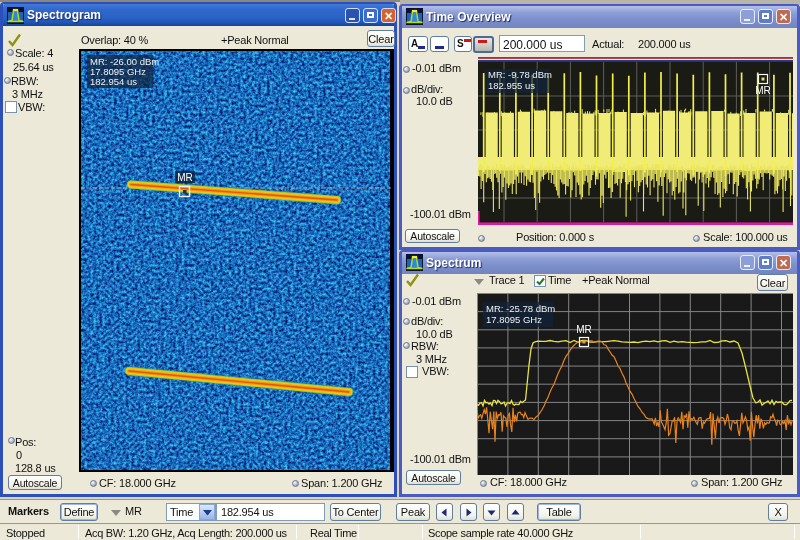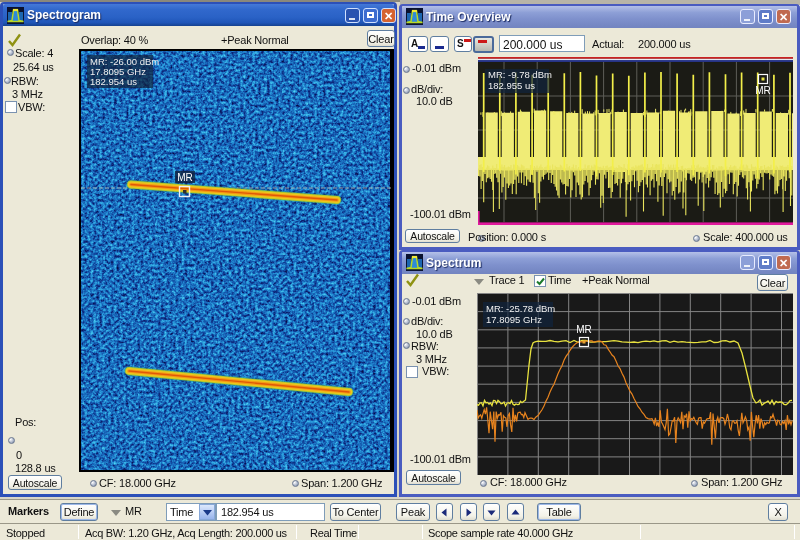--- a/index.html
+++ b/index.html
@@ -31,21 +31,21 @@
     <div style="position:absolute;left:364px;top:26px;width:28px;height:17px;border:1px solid #5f7ea0;border-radius:3px;background:linear-gradient(180deg,#fff,#f3f2e8 75%,#dfddd0);color:#111;font:11px 'Liberation Sans',sans-serif;letter-spacing:-0.2px;text-align:center;line-height:16px">Clear</div>
     <div style="position:absolute;left:4px;top:45px;width:7px;height:7px;border-radius:50%;background:radial-gradient(circle at 30% 30%,#ffffff,#aab4c8 60%,#707e98);border:1px solid #6a7890"></div>
     <div style="position:absolute;left:12px;top:43px;color:#111;white-space:nowrap;font:11px 'Liberation Sans',sans-serif;letter-spacing:-0.2px">Scale: 4</div>
     <div style="position:absolute;left:10px;top:57px;color:#111;white-space:nowrap;font:11px 'Liberation Sans',sans-serif;letter-spacing:-0.2px">25.64 us</div>
     <div style="position:absolute;left:1px;top:73px;width:7px;height:7px;border-radius:50%;background:radial-gradient(circle at 30% 30%,#ffffff,#aab4c8 60%,#707e98);border:1px solid #6a7890"></div>
     <div style="position:absolute;left:8px;top:71px;color:#111;white-space:nowrap;font:11px 'Liberation Sans',sans-serif;letter-spacing:-0.2px">RBW:</div>
     <div style="position:absolute;left:9px;top:84px;color:#111;white-space:nowrap;font:11px 'Liberation Sans',sans-serif;letter-spacing:-0.2px">3 MHz</div>
     <div style="position:absolute;left:2px;top:97px;width:12px;height:12px;background:#fff;border:1px solid #7a92b0;line-height:0"></div>
     <div style="position:absolute;left:15px;top:97px;color:#111;white-space:nowrap;font:11px 'Liberation Sans',sans-serif;letter-spacing:-0.2px">VBW:</div>
     <div style="position:absolute;left:5px;top:433px;width:7px;height:7px;border-radius:50%;background:radial-gradient(circle at 30% 30%,#ffffff,#aab4c8 60%,#707e98);border:1px solid #6a7890"></div>
-    <div style="position:absolute;left:12px;top:412px;color:#111;white-space:nowrap;font:11px 'Liberation Sans',sans-serif;letter-spacing:-0.2px">Pos:</div>
+    <div style="position:absolute;left:12px;top:432px;color:#111;white-space:nowrap;font:11px 'Liberation Sans',sans-serif;letter-spacing:-0.2px">Pos:</div>
     <div style="position:absolute;left:13px;top:445px;color:#111;white-space:nowrap;font:11px 'Liberation Sans',sans-serif;letter-spacing:-0.2px">0</div>
     <div style="position:absolute;left:12px;top:458px;color:#111;white-space:nowrap;font:11px 'Liberation Sans',sans-serif;letter-spacing:-0.2px">128.8 us</div>
     <div style="position:absolute;left:5px;top:471px;width:54px;height:15px;border:1px solid #5f7ea0;border-radius:3px;background:linear-gradient(180deg,#fff,#f3f2e8 75%,#dfddd0);color:#111;font:10.5px 'Liberation Sans',sans-serif;letter-spacing:-0.2px;text-align:center;line-height:14px">Autoscale</div>
     <div style="position:absolute;left:87px;top:476px;width:7px;height:7px;border-radius:50%;background:radial-gradient(circle at 30% 30%,#ffffff,#aab4c8 60%,#707e98);border:1px solid #6a7890"></div>
     <div style="position:absolute;left:96px;top:473px;color:#111;white-space:nowrap;font:11px 'Liberation Sans',sans-serif;letter-spacing:-0.2px">CF: 18.000 GHz</div>
     <div style="position:absolute;left:289px;top:476px;width:7px;height:7px;border-radius:50%;background:radial-gradient(circle at 30% 30%,#ffffff,#aab4c8 60%,#707e98);border:1px solid #6a7890"></div>
     <div style="position:absolute;left:298px;top:473px;color:#111;white-space:nowrap;font:11px 'Liberation Sans',sans-serif;letter-spacing:-0.2px">Span: 1.200 GHz</div>
   </div>
 <svg width="315" height="423" style="position:absolute;left:79px;top:49px">
     <defs>
@@ -118,23 +118,23 @@
 <div style="position:absolute;left:592px;top:38px;color:#111;white-space:nowrap;font:11px 'Liberation Sans',sans-serif;letter-spacing:-0.2px">Actual:</div>
 <div style="position:absolute;left:638px;top:38px;color:#111;white-space:nowrap;font:11px 'Liberation Sans',sans-serif;letter-spacing:-0.2px">200.000 us</div>
 <div style="position:absolute;left:403px;top:66px;width:7px;height:7px;border-radius:50%;background:radial-gradient(circle at 30% 30%,#ffffff,#aab4c8 60%,#707e98);border:1px solid #6a7890"></div>
 <div style="position:absolute;left:412px;top:62px;color:#111;white-space:nowrap;font:11px 'Liberation Sans',sans-serif;letter-spacing:-0.2px">-0.01 dBm</div>
 <div style="position:absolute;left:403px;top:87px;width:7px;height:7px;border-radius:50%;background:radial-gradient(circle at 30% 30%,#ffffff,#aab4c8 60%,#707e98);border:1px solid #6a7890"></div>
 <div style="position:absolute;left:411px;top:83px;color:#111;white-space:nowrap;font:11px 'Liberation Sans',sans-serif;letter-spacing:-0.2px">dB/div:</div>
 <div style="position:absolute;left:416px;top:95px;color:#111;white-space:nowrap;font:11px 'Liberation Sans',sans-serif;letter-spacing:-0.2px">10.0 dB</div>
 <div style="position:absolute;left:410px;top:208px;color:#111;white-space:nowrap;font:11px 'Liberation Sans',sans-serif;letter-spacing:-0.2px">-100.01 dBm</div>
 <div style="position:absolute;left:405px;top:229px;width:55px;height:14px;border:1px solid #5f7ea0;border-radius:3px;background:linear-gradient(180deg,#fff,#f3f2e8 75%,#dfddd0);color:#111;font:10.5px 'Liberation Sans',sans-serif;letter-spacing:-0.2px;text-align:center;line-height:13px">Autoscale</div>
 <div style="position:absolute;left:478px;top:235px;width:7px;height:7px;border-radius:50%;background:radial-gradient(circle at 30% 30%,#ffffff,#aab4c8 60%,#707e98);border:1px solid #6a7890"></div>
-<div style="position:absolute;left:468px;top:231px;color:#111;white-space:nowrap;font:11px 'Liberation Sans',sans-serif;letter-spacing:-0.2px">Position: 0.000 s</div>
+<div style="position:absolute;left:516px;top:231px;color:#111;white-space:nowrap;font:11px 'Liberation Sans',sans-serif;letter-spacing:-0.2px">Position: 0.000 s</div>
 <div style="position:absolute;left:693px;top:235px;width:7px;height:7px;border-radius:50%;background:radial-gradient(circle at 30% 30%,#ffffff,#aab4c8 60%,#707e98);border:1px solid #6a7890"></div>
-<div style="position:absolute;left:703px;top:231px;color:#111;white-space:nowrap;font:11px 'Liberation Sans',sans-serif;letter-spacing:-0.2px">Scale: 400.000 us</div>
+<div style="position:absolute;left:703px;top:231px;color:#111;white-space:nowrap;font:11px 'Liberation Sans',sans-serif;letter-spacing:-0.2px">Scale: 100.000 us</div>
 <svg width="315" height="168" style="position:absolute;left:478px;top:57px">
     <rect width="315" height="168" fill="#1b1b15"></rect>
     <path d="M26.0 5V165 M59.2 5V165 M92.4 5V165 M125.6 5V165 M158.8 5V165 M192.0 5V165 M225.2 5V165 M258.4 5V165 M291.6 5V165 M0 39H315 M0 73H315 M0 107H315 M0 141H315" stroke="#5e5e58" stroke-width="1" fill="none"></path>
     <path d="M7.6 55.4h12.2V110.1h-12.2Z M23.7 55.7h12.2V113.4h-12.2Z M39.8 54.8h12.2V110.1h-12.2Z M56.0 53.6h12.2V111.0h-12.2Z M72.1 54.2h12.2V112.9h-12.2Z M88.2 55.9h12.2V113.5h-12.2Z M104.3 56.4h12.2V111.7h-12.2Z M120.4 56.0h12.2V113.0h-12.2Z M136.6 55.1h12.2V114.9h-12.2Z M152.7 56.0h12.2V113.1h-12.2Z M168.8 55.6h12.2V110.2h-12.2Z M184.9 53.7h12.2V111.2h-12.2Z M201.0 55.4h12.2V111.8h-12.2Z M217.2 54.3h12.2V114.7h-12.2Z M233.3 54.0h12.2V113.6h-12.2Z M249.4 56.5h12.2V113.2h-12.2Z M265.5 56.0h12.2V113.9h-12.2Z M281.6 54.4h12.2V111.3h-12.2Z M297.8 56.1h12.2V111.6h-12.2Z M313.9 56.2h12.2V112.3h-12.2Z" fill="#f0ec76"></path>
     <rect x="0" y="100" width="315" height="13" fill="#f0ec76"></rect>
     <path d="M107.3 54.6v3.9 M266.9 55.3v4.6 M120.2 52.9v4.2 M238.2 55.4v2.1 M23.3 54.3v4.8 M312.2 54.9v3.3 M32.6 54.4v4.6 M140.0 54.6v4.7 M16.3 55.1v2.9 M118.6 52.2v3.6 M178.0 55.1v2.5 M26.6 55.4v3.9 M76.9 55.6v2.4 M145.4 52.6v2.8 M4.9 55.1v4.7 M212.7 52.2v3.3 M109.5 54.1v3.9 M134.0 52.6v4.5 M64.0 53.2v3.4 M75.8 54.1v3.7 M310.7 52.8v4.9 M206.7 52.7v3.7 M215.3 54.9v2.1 M190.6 53.7v4.7 M91.0 55.1v3.8 M111.6 54.4v3.9 M212.8 54.7v4.0 M262.7 54.3v4.7 M203.0 52.9v3.3 M182.2 54.8v2.3 M93.8 54.9v2.5 M43.1 53.9v4.9 M167.1 55.6v4.5 M81.9 55.2v3.4 M252.8 54.9v3.0 M37.8 55.8v2.4 M302.6 55.4v4.2 M306.8 55.9v4.4 M115.8 55.1v2.0 M168.9 53.5v4.0 M211.1 54.1v4.5 M294.4 52.0v2.7 M9.8 55.5v3.7 M286.6 52.5v2.2 M258.2 55.6v2.9 M129.0 52.1v4.8 M96.7 53.7v2.3 M277.9 52.1v3.4 M210.5 54.8v4.8 M132.3 54.8v2.5 M131.0 51.9v3.5 M128.9 55.8v2.1 M117.2 53.5v4.9 M268.0 51.9v4.1 M171.3 55.9v3.1 M125.8 52.4v2.4 M265.7 53.5v4.0 M201.6 54.2v2.1 M246.7 52.6v2.4 M177.6 51.8v4.3 M66.4 52.5v4.6 M104.2 52.2v4.7 M2.9 55.4v2.4 M42.4 52.6v2.5 M207.6 51.6v2.0 M247.7 52.6v3.0 M56.2 51.7v4.2 M165.6 54.9v3.4 M244.0 53.8v2.3 M158.7 55.8v2.1" stroke="#eeea6a" stroke-width="1" fill="none"></path>
     <path d="M0.5 111.5v7.5 M1.8 108.1v11.4 M3.1 107.2v24.7 M4.4 110.1v13.8 M5.7 112.0v33.3 M7.0 111.9v5.1 M8.3 110.4v14.9 M9.6 108.3v13.0 M10.9 109.3v11.2 M12.2 111.4v10.6 M13.5 111.6v13.1 M14.8 108.5v24.6 M16.1 110.8v6.1 M17.4 110.9v5.5 M18.7 107.1v13.7 M20.0 111.4v13.9 M21.3 111.7v40.3 M22.6 109.4v7.3 M23.9 107.6v27.8 M25.2 109.7v20.4 M26.5 108.1v12.3 M27.8 110.6v32.2 M29.1 110.2v16.4 M30.4 109.6v21.4 M31.7 109.9v18.7 M33.0 108.1v18.4 M34.3 111.5v25.5 M35.6 107.4v19.5 M36.9 107.7v15.0 M38.2 109.9v27.3 M39.5 108.0v11.5 M40.8 109.2v16.7 M42.1 110.4v5.0 M43.4 107.5v18.7 M44.7 108.2v7.3 M46.0 109.2v18.7 M47.3 111.6v7.6 M48.6 111.3v17.4 M49.9 111.2v11.2 M51.2 111.6v13.1 M52.5 108.1v17.2 M53.8 107.3v9.6 M55.1 110.9v14.9 M56.4 109.1v32.0 M57.7 110.6v42.5 M59.0 108.5v6.2 M60.3 110.7v25.6 M61.6 109.5v36.2 M62.9 107.4v17.2 M64.2 110.0v9.8 M65.5 111.5v11.0 M66.8 110.0v8.1 M68.1 109.6v7.1 M69.4 108.0v7.6 M70.7 110.4v12.6 M72.0 108.6v7.5 M73.3 112.0v14.0 M74.6 107.4v10.5 M75.9 111.4v15.6 M77.2 108.8v20.9 M78.5 110.1v23.3 M79.8 110.3v28.3 M81.1 110.3v30.6 M82.4 107.7v14.8 M83.7 108.4v17.2 M85.0 110.6v16.8 M86.3 109.4v17.7 M87.6 111.2v26.2 M88.9 107.0v21.9 M90.2 110.2v19.2 M91.5 109.1v12.9 M92.8 111.4v29.1 M94.1 109.9v23.3 M95.4 107.6v7.6 M96.7 111.3v7.1 M98.0 108.1v32.0 M99.3 111.4v14.0 M100.6 110.1v18.2 M101.9 111.9v25.7 M103.2 111.4v31.1 M104.5 111.7v28.5 M105.8 111.3v16.3 M107.1 107.5v16.6 M108.4 111.3v7.4 M109.7 108.5v16.9 M111.0 108.1v30.3 M112.3 111.3v19.8 M113.6 108.4v14.9 M114.9 109.7v8.3 M116.2 107.6v6.9 M117.5 108.3v19.5 M118.8 109.2v13.0 M120.1 109.6v13.0 M121.4 109.9v6.3 M122.7 109.7v41.0 M124.0 110.7v28.1 M125.3 108.7v37.3 M126.6 111.2v6.5 M127.9 109.0v12.6 M129.2 108.5v6.5 M130.5 110.4v20.6 M131.8 110.1v20.7 M133.1 109.1v32.0 M134.4 110.3v24.8 M135.7 109.4v5.5 M137.0 111.0v16.1 M138.3 110.2v15.8 M139.6 111.1v17.3 M140.9 108.0v14.1 M142.2 109.4v31.4 M143.5 110.1v16.1 M144.8 110.5v11.2 M146.1 107.0v7.3 M147.4 110.9v14.2 M148.7 111.8v21.4 M150.0 107.3v19.9 M151.3 111.0v14.1 M152.6 111.9v31.5 M153.9 110.1v14.2 M155.2 109.5v8.4 M156.5 110.7v19.5 M157.8 108.3v5.9 M159.1 109.6v14.2 M160.4 108.4v26.8 M161.7 108.6v20.5 M163.0 107.7v17.5 M164.3 107.3v15.6 M165.6 109.7v27.8 M166.9 111.5v8.7 M168.2 110.5v17.1 M169.5 107.0v23.5 M170.8 110.8v8.0 M172.1 110.7v27.5 M173.4 110.0v13.7 M174.7 107.1v15.2 M176.0 110.4v20.2 M177.3 107.6v9.5 M178.6 107.1v17.1 M179.9 107.7v37.0 M181.2 107.3v21.2 M182.5 110.8v9.5 M183.8 110.8v18.3 M185.1 107.1v17.4 M186.4 112.0v8.0 M187.7 110.3v6.3 M189.0 111.7v24.6 M190.3 107.6v14.6 M191.6 109.8v15.7 M192.9 107.8v16.8 M194.2 110.7v27.7 M195.5 107.5v26.5 M196.8 110.4v32.4 M198.1 107.4v22.7 M199.4 110.1v11.6 M200.7 110.0v26.4 M202.0 111.9v23.3 M203.3 108.9v15.7 M204.6 108.7v5.9 M205.9 111.8v23.8 M207.2 111.1v9.6 M208.5 111.8v11.4 M209.8 111.0v5.3 M211.1 110.7v6.0 M212.4 111.3v11.5 M213.7 108.2v15.9 M215.0 110.1v10.7 M216.3 107.9v12.4 M217.6 111.0v15.5 M218.9 108.4v6.0 M220.2 107.4v41.3 M221.5 110.5v12.1 M222.8 109.5v6.2 M224.1 110.5v15.1 M225.4 109.9v10.2 M226.7 110.7v6.9 M228.0 110.5v15.9 M229.3 108.0v13.1 M230.6 109.7v20.8 M231.9 109.4v14.4 M233.2 111.9v8.3 M234.5 108.0v6.7 M235.8 107.9v12.9 M237.1 111.9v25.1 M238.4 110.5v15.0 M239.7 111.4v26.7 M241.0 109.3v26.9 M242.3 109.4v41.2 M243.6 109.0v16.1 M244.9 109.8v30.1 M246.2 112.0v19.7 M247.5 111.0v25.3 M248.8 109.6v24.4 M250.1 112.0v5.3 M251.4 110.1v17.0 M252.7 108.0v7.4 M254.0 110.3v5.4 M255.3 109.3v28.0 M256.6 108.5v18.6 M257.9 109.3v15.6 M259.2 111.6v28.0 M260.5 111.7v17.0 M261.8 109.7v8.3 M263.1 107.4v7.8 M264.4 108.5v11.7 M265.7 107.6v13.9 M267.0 110.5v7.7 M268.3 107.4v23.9 M269.6 108.6v34.0 M270.9 111.2v14.0 M272.2 111.8v17.9 M273.5 107.2v27.4 M274.8 109.4v14.0 M276.1 109.9v7.6 M277.4 109.5v12.3 M278.7 110.4v21.0 M280.0 108.6v18.5 M281.3 111.1v11.4 M282.6 109.3v7.0 M283.9 109.0v10.9 M285.2 111.9v21.3 M286.5 107.9v7.8 M287.8 110.8v5.4 M289.1 109.7v6.7 M290.4 109.2v6.8 M291.7 110.0v12.5 M293.0 107.8v9.7 M294.3 112.0v6.8 M295.6 109.3v10.4 M296.9 110.6v26.6 M298.2 108.4v25.4 M299.5 109.8v26.8 M300.8 111.6v17.7 M302.1 108.4v14.5 M303.4 109.1v13.0 M304.7 108.4v23.8 M306.0 109.9v9.7 M307.3 109.7v24.4 M308.6 109.8v13.9 M309.9 107.9v5.6 M311.2 109.9v11.3 M312.5 110.5v38.4 M313.8 108.9v29.5 M207.8 112v46.2 M305.1 112v43.0 M15.4 112v43.0 M185.2 112v46.7 M272.4 112v42.4 M165.5 112v42.6 M225.8 112v42.1 M205.0 112v39.5 M148.1 112v47.7" stroke="#e9e45e" stroke-width="1.1" fill="none"></path>
     <path d="M5.7 15.9V115.0 M21.8 19.0V113.8 M37.9 15.6V117.5 M54.1 17.7V117.9 M70.2 18.5V113.1 M86.3 16.2V114.4 M102.4 15.0V113.9 M118.5 18.5V119.6 M134.7 16.4V118.0 M150.8 18.8V118.2 M166.9 15.6V115.6 M183.0 15.0V115.5 M199.1 16.4V114.9 M215.3 17.7V118.5 M231.4 15.3V116.4 M247.5 17.3V119.2 M263.6 15.6V113.3 M279.7 15.6V121.5 M295.9 17.8V116.6 M312.0 15.8V115.2" stroke="#f3ef4a" stroke-width="1.7" fill="none"></path>
     <rect x="0" y="0" width="315" height="1.8" fill="#cc2222"></rect>
     <rect x="0" y="1.8" width="315" height="1.4" fill="#e8e8f0"></rect>

